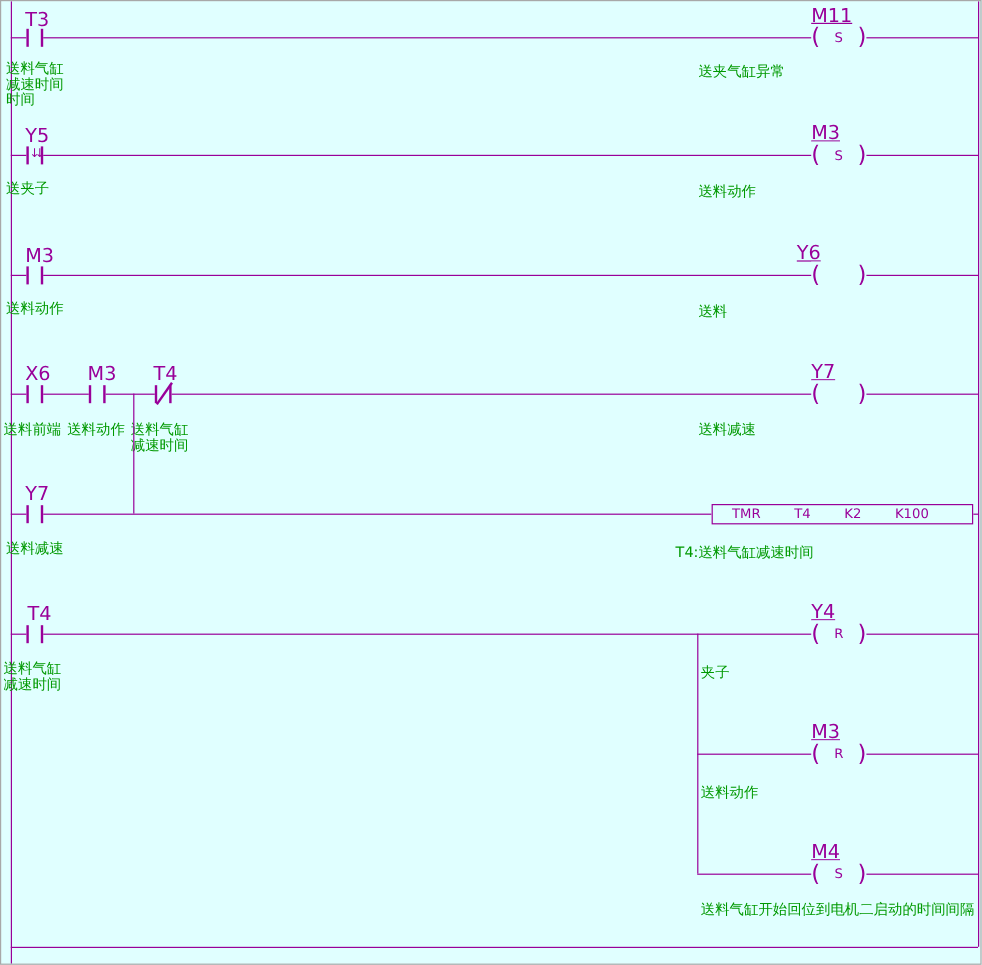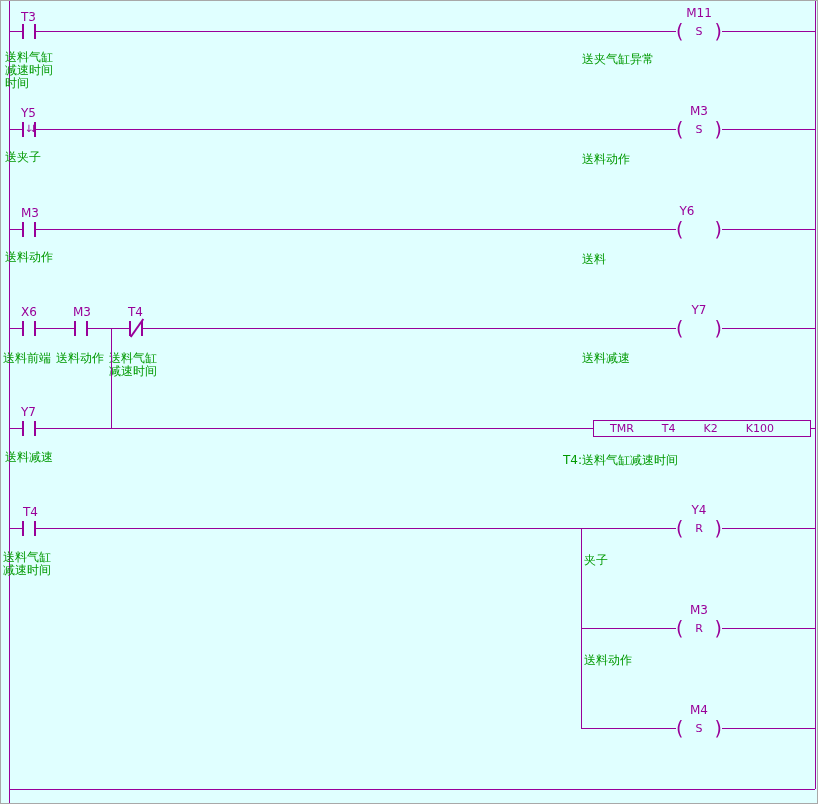--- a/index.html
+++ b/index.html
@@ -37,24 +37,24 @@
   }
   .coil{
     position:absolute;width:46px;height:22px;
     background:var(--bg);color:var(--line);
     display:flex;align-items:center;justify-content:space-between;
   }
   .coil::before{content:"(";font-size:19px;line-height:20px;}
   .coil::after{content:")";font-size:19px;line-height:20px;}
   .letter{font-size:11px;flex:1;text-align:center;}
   .dev{
-    position:absolute;color:var(--line);font-size:12px;line-height:12px;
+    position:absolute;color:var(--line);font-size:16px;line-height:12px;
     white-space:nowrap;
   }
-  .dev.c{width:46px;text-align:center;}
+  .dev.c{width:46px;text-align:left;text-decoration:underline;}
   .cmt{
     position:absolute;color:var(--cmt);font-size:12px;line-height:13px;
     white-space:nowrap;
   }
   .tmrbox{
     position:absolute;border:1px solid var(--line);
     background:var(--bg);box-sizing:border-box;
     display:flex;align-items:center;gap:28px;padding-left:16px;
     color:var(--line);font-size:11px;
   }
@@ -159,16 +159,17 @@
   <div class="coil" style="left:675px;top:616px">
     <span class="letter">R</span>
   </div>
   <div class="cmt" style="left:583px;top:653px">送料动作</div>
 
   <div class="hline" style="left:580px;top:727px;width:234px"></div>
   <div class="dev c" style="left:675px;top:703px">M4</div>
   <div class="coil" style="left:675px;top:716px">
     <span class="letter">S</span>
   </div>
+  <div class="cmt" style="left:583px;top:751px">送料气缸开始回位到电机二启动的时间间隔</div>
 
   <div class="hline" style="left:8px;top:788px;width:806px"></div>
 
 </div>
 
 </body></html>

